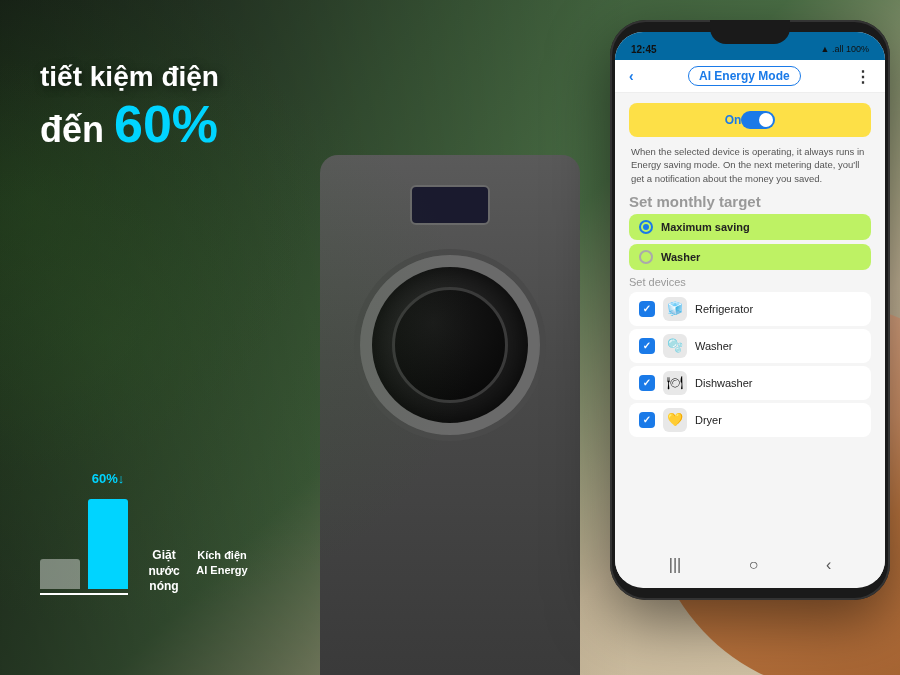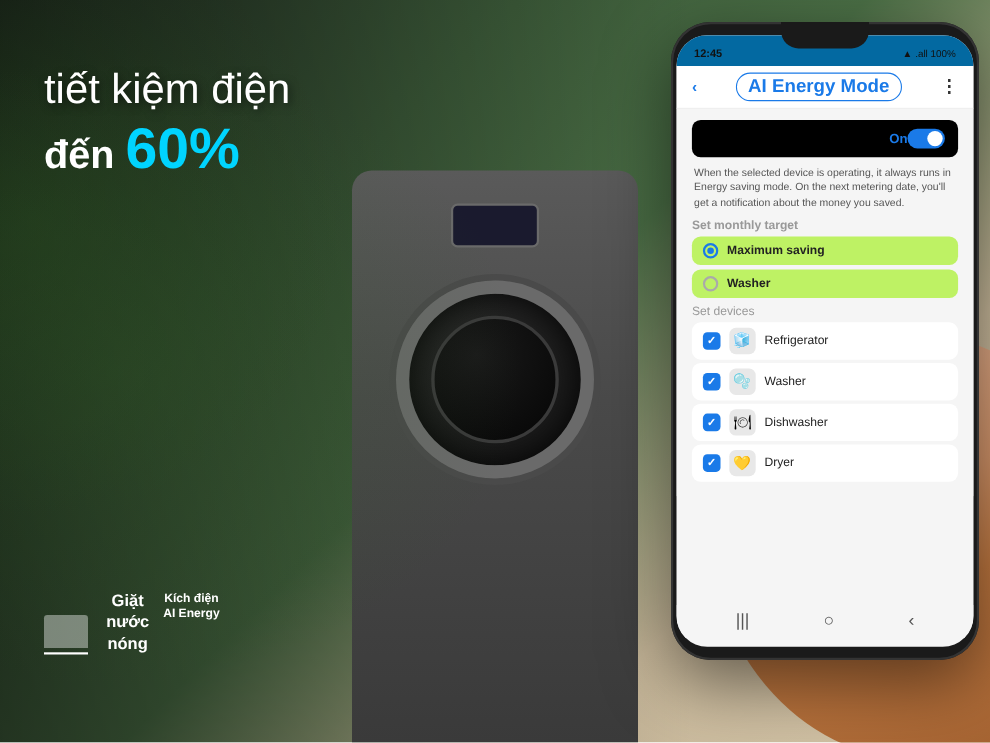--- a/index.html
+++ b/index.html
@@ -77,22 +77,22 @@
       z-index: 10;
       color: white;
     }
     .main-title {
       font-size: 38px;
       font-weight: 800;
       line-height: 1.2;
       text-shadow: 2px 2px 8px rgba(0,0,0,0.5);
     }
     .subtitle-line {
-      font-size: 38px;
-      font-weight: 400;
+      font-size: 28px;
+      font-weight: 700;
       line-height: 1.2;
       text-shadow: 2px 2px 8px rgba(0,0,0,0.5);
     }
     .saving-line {
       font-size: 36px;
       font-weight: 700;
       margin-top: 0;
     }
     .saving-percent {
       color: #00d4ff;
@@ -229,43 +229,43 @@
       padding: 6px 14px;
       background: white;
       border-bottom: 1px solid #eee;
     }
     .app-back {
       font-size: 14px;
       color: #1a7ae8;
       font-weight: 600;
     }
     .app-title-pill {
-      font-size: 17px;
+      font-size: 12px;
       font-weight: 700;
       color: #1a7ae8;
       border: 1.5px solid #1a7ae8;
       border-radius: 20px;
       padding: 2px 10px;
     }
     .app-menu {
       font-size: 16px;
       color: #333;
       font-weight: 700;
     }
 
     .app-body {
       padding: 10px 14px;
       background: #f5f5f5;
     }
 
     .toggle-row {
       display: flex;
-      justify-content: flex-end;
-      align-items: center;
-      background: #000000;
+      justify-content: center;
+      align-items: center;
+      background: #fde047;
       padding: 8px 12px;
       border-radius: 8px;
       margin-bottom: 8px;
     }
     .toggle-label {
       font-size: 12px;
       font-weight: 700;
       color: #1a7ae8;
     }
     .toggle-switch {
@@ -288,21 +288,21 @@
 
     .description-text {
       font-size: 9.5px;
       color: #555;
       line-height: 1.4;
       margin-bottom: 8px;
       padding: 0 2px;
     }
 
     .section-label {
-      font-size: 11px;
+      font-size: 15px;
       color: #999;
       font-weight: 600;
       margin-bottom: 4px;
       text-transform: none;
     }
 
     .option-row {
       display: flex;
       align-items: center;
       gap: 8px;
@@ -433,23 +433,26 @@
 <div class="left-text">
   <div class="subtitle-line">tiết kiệm điện</div>
   <div class="saving-line">
     <span>đến </span><span class="saving-percent">60%</span>
   </div>
 </div>
 
 <div class="bar-chart">
   <div class="bar-container">
     <div class="bar bar-normal"></div>
+    <div class="bar bar-active">
+      <span class="bar-label-top">60%↓</span>
+    </div>
   </div>
   <div style="display:flex; gap:8px; margin-top:8px;">
-    <div class="chart-label" style="white-space:pre-line; color:white; font-size:15px; font-weight:600; text-align:center; width:48px;">Giặt
+    <div class="chart-label" style="white-space:pre-line; color:white; font-size:12px; font-weight:600; text-align:center; width:48px;">Giặt
 nước nóng</div>
     <div class="chart-label" style="white-space:pre-line; color:white; font-size:11px; font-weight:600; text-align:center; width:52px;">Kích điện
 AI Energy</div>
   </div>
 </div>
 
 <div class="phone-wrapper">
 
   <div class="hand-bg"></div>
 

